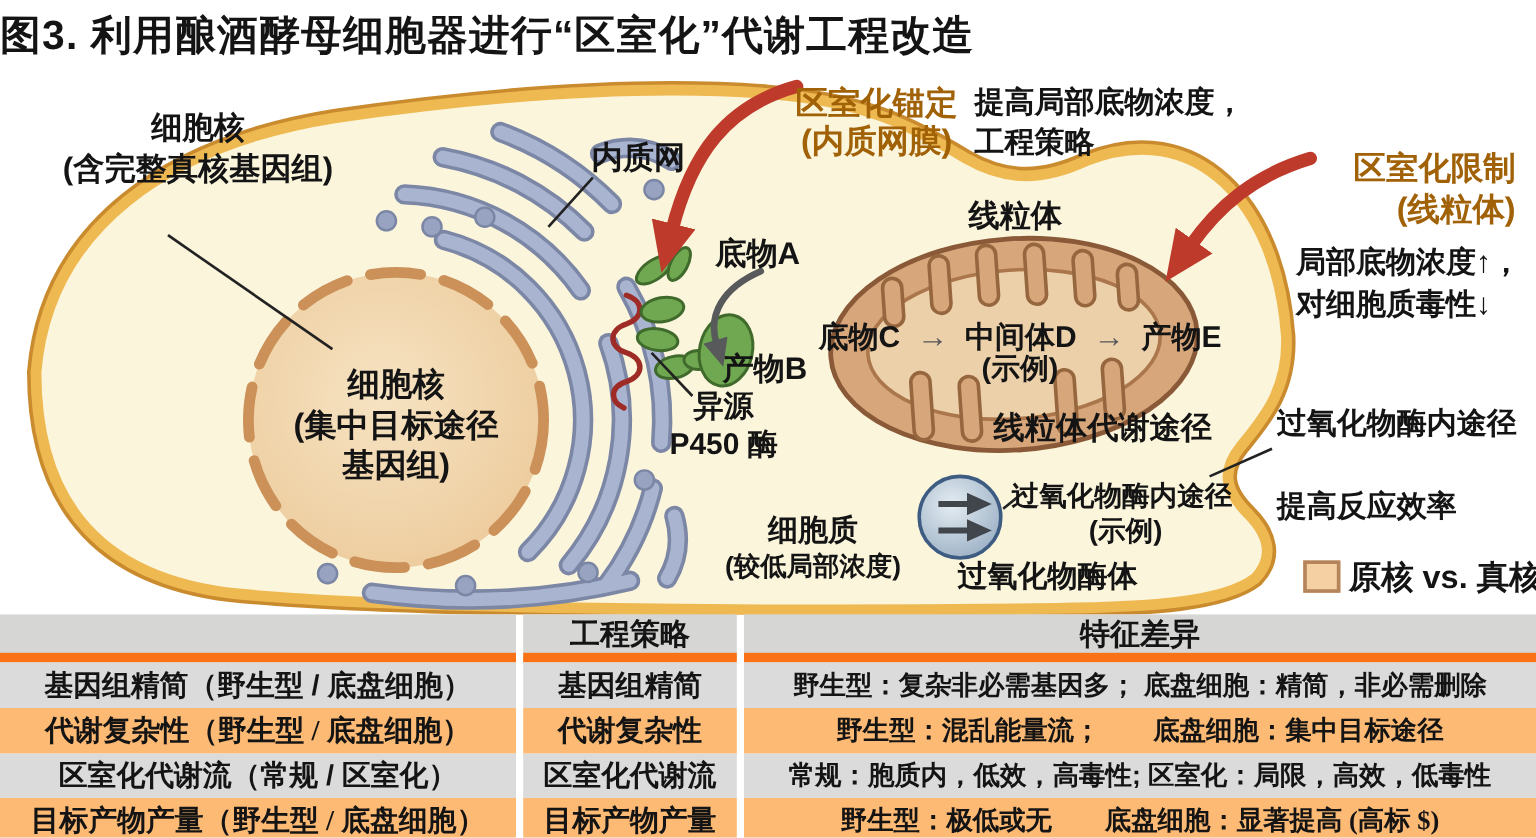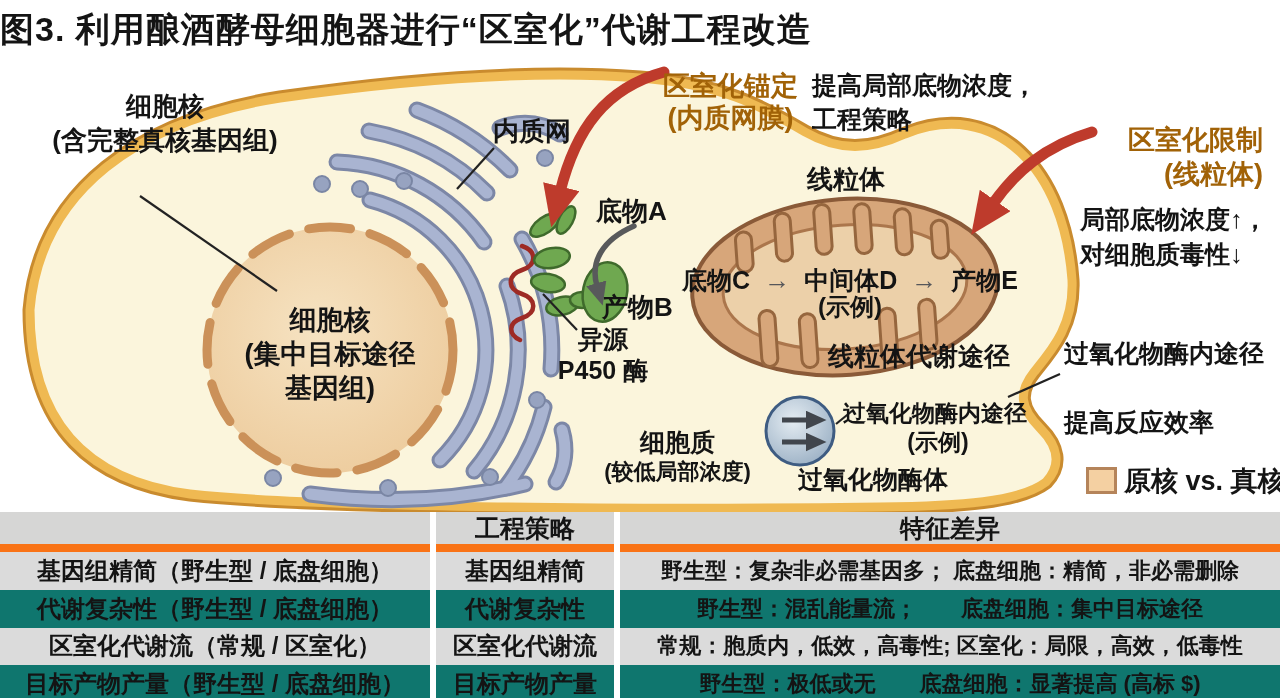--- a/index.html
+++ b/index.html
@@ -45,21 +45,21 @@
   .tbl-col{position:absolute;top:512px;}
   .c1{left:0;width:430px;}
   .c2{left:436px;width:178px;}
   .c3{left:620px;width:660px;}
   .tbl-head{height:32px;background:#D6D6D5;border-bottom:8px solid #f97316;
     display:flex;align-items:center;justify-content:center;font-weight:700;font-size:25px;}
   .tbl-row{height:37.8px;display:flex;align-items:center;justify-content:center;white-space:nowrap;}
   .c1 .tbl-row,.c2 .tbl-row{font-weight:700;font-size:24px;}
   .c3 .tbl-row{font-weight:600;font-size:22px;}
   .r0,.r2{background:#DBDBDB;}
-  .r1,.r3{background:#0f766e;}
+  .r1,.r3{background:#fdba74;font-family:Liberation Serif, serif;}
 </style>
 </head>
 <body>
 
 <svg class="abs" style="left:0;top:0" width="1280" height="512" viewBox="0 0 1280 512">
   <defs>
     <radialGradient id="nucGrad" cx="45%" cy="42%" r="70%">
       <stop offset="0%" stop-color="#F6E3C2"></stop>
         <stop offset="100%" stop-color="#ECC999"></stop>
     </radialGradient>

